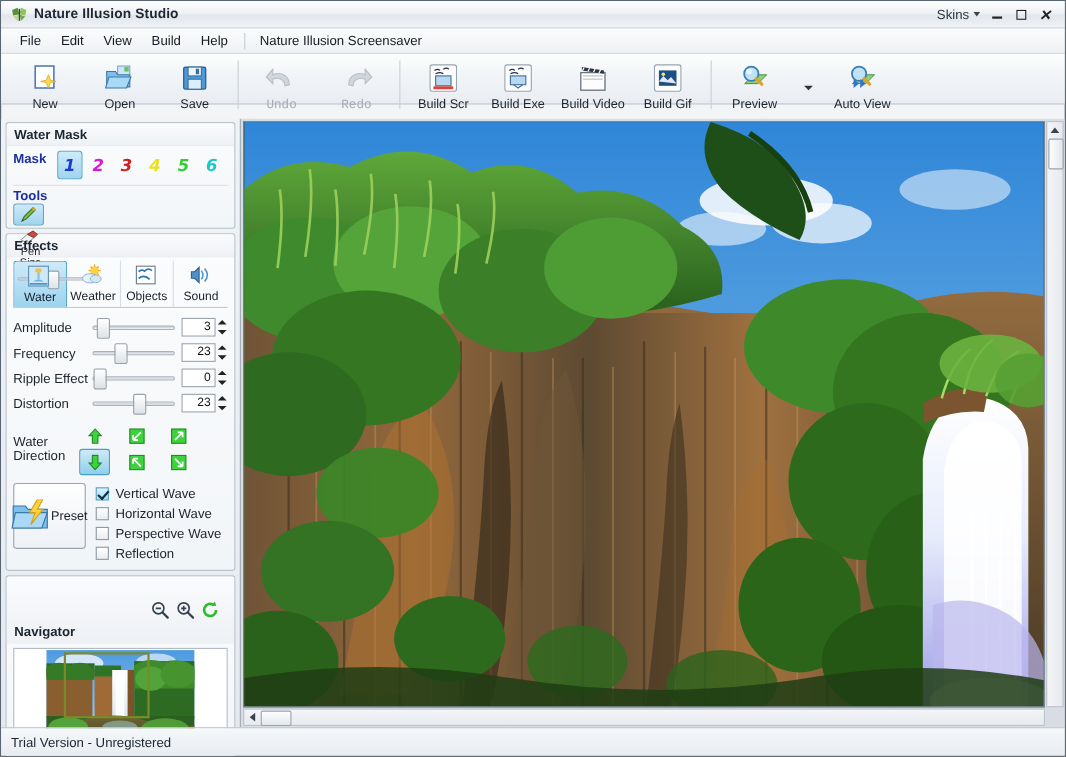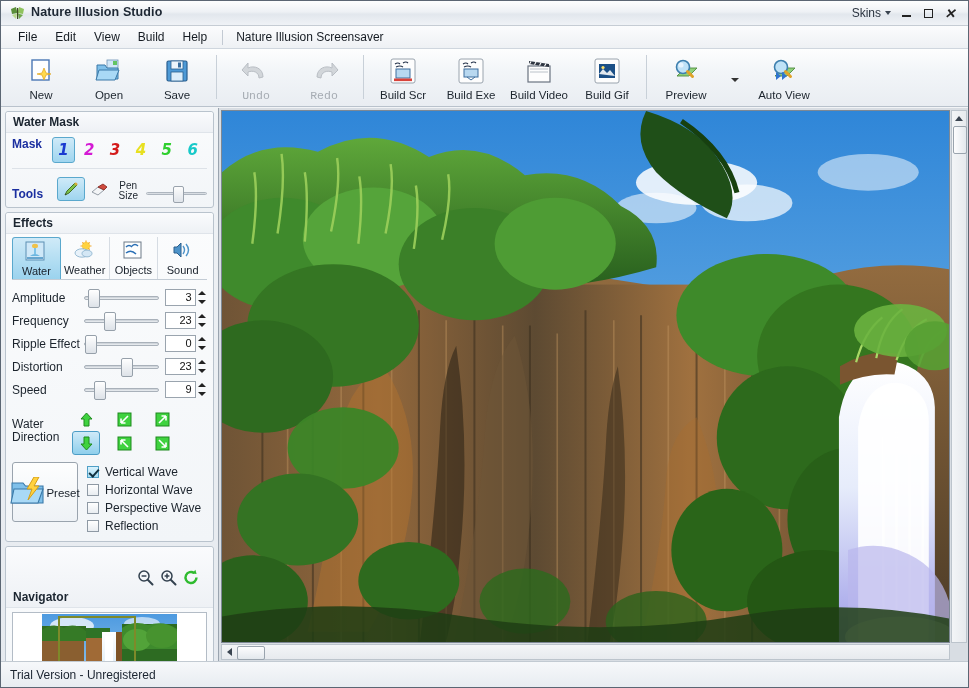--- a/index.html
+++ b/index.html
@@ -35,21 +35,21 @@
     background:linear-gradient(#fbfcfd,#eef1f4);
     border-bottom:1px solid #cfd6de;box-sizing:border-box;
     display:flex;align-items:center;padding-left:8px;
   }
   .menuitem{font-size:12px;color:#151b22;padding:3px 9px;cursor:default;border-radius:2px;}
   .menusep{width:1px;height:15px;background:#c3cad3;margin:0 6px;}
   .menuapp{font-size:12px;color:#151b22;padding:3px 7px;cursor:default;}
 
   
   .toolbar{
-    position:absolute;left:0;top:48px;width:100%;height:58px;
+    position:absolute;left:0;top:48px;width:100%;height:46px;
     background:linear-gradient(#fdfefe 0%,#f2f5f8 40%,#e9edf2 100%);
     border-bottom:1px solid #b9c2cc;box-sizing:border-box;
     display:flex;align-items:flex-start;padding:3px 0 0 6px;
   }
   .tbtn{
     width:68px;height:52px;display:flex;flex-direction:column;align-items:center;
     justify-content:flex-start;padding-top:3px;box-sizing:border-box;cursor:default;
     border:1px solid transparent;border-radius:3px;
   }
   .tbtn .lbl{font-size:11.5px;color:#1c242d;margin-top:3px;}
@@ -81,21 +81,21 @@
   
   .maskrow{display:flex;align-items:flex-start;height:30px;}
   .rowlabel{font-size:12px;font-weight:bold;color:#1b2fa0;width:46px;}
   .masknum{
     width:24px;height:24px;margin-right:3px;display:flex;align-items:center;justify-content:center;
     font-size:15px;font-weight:bold;font-style:italic;cursor:default;border:1px solid transparent;border-radius:3px;
     font-family:"DejaVu Sans",sans-serif;
   }
   .masknum.sel{background:linear-gradient(#cfeaf8,#9fd5ef);border-color:#5aa8cd;}
   .hline{height:1px;background:#dde2e8;margin:1px 0 2px 0;}
-  .toolrow{display:flex;align-items:flex-end;height:30px;}
+  .toolrow{display:flex;align-items:flex-start;height:30px;flex-direction:column;}
   .toolbtn{width:26px;height:22px;border:1px solid transparent;border-radius:3px;display:flex;align-items:center;justify-content:center;cursor:default;}
   .toolbtn.sel{background:linear-gradient(#cfeaf8,#9fd5ef);border-color:#5aa8cd;}
   .pensize{font-size:10px;color:#1c242d;line-height:10px;margin:0 4px 0 6px;text-align:center;}
   .minislider{position:relative;width:62px;height:16px;margin-left:4px;}
   .minislider .track{position:absolute;left:0;top:7px;width:100%;height:3px;background:linear-gradient(#c8ced5,#e9edf1);border:1px solid #aeb6bf;box-sizing:border-box;border-radius:2px;}
   .minislider .thumb{position:absolute;top:1px;width:9px;height:15px;background:linear-gradient(#fdfdfd,#dfe4ea);border:1px solid #9aa3ad;border-radius:2px;}
 
   
   .efftabs{display:flex;align-items:flex-end;height:43px;border-bottom:1px solid #c3ccd5;}
   .etab{
@@ -502,32 +502,20 @@
                 <i class="ar-dn"></i>
               </span>
           </div>
           <div class="sliderrow">
             <span class="slabel">Distortion</span>
             <span class="slider">
               <i class="track"></i>
               <i class="thumb" style="left:37px"></i>
             </span>
             <span class="spin">23</span>
-            <span class="spinar">
-                <i class="ar-up"></i>
-                <i class="ar-dn"></i>
-              </span>
-          </div>
-          <div class="sliderrow">
-            <span class="slabel">Speed</span>
-            <span class="slider">
-              <i class="track"></i>
-              <i class="thumb" style="left:10px"></i>
-            </span>
-            <span class="spin">9</span>
             <span class="spinar">
                 <i class="ar-up"></i>
                 <i class="ar-dn"></i>
               </span>
           </div>
         </div>
 
         <div class="dirwrap">
           <span class="dirlabel">
             <span>Water</span><br>

